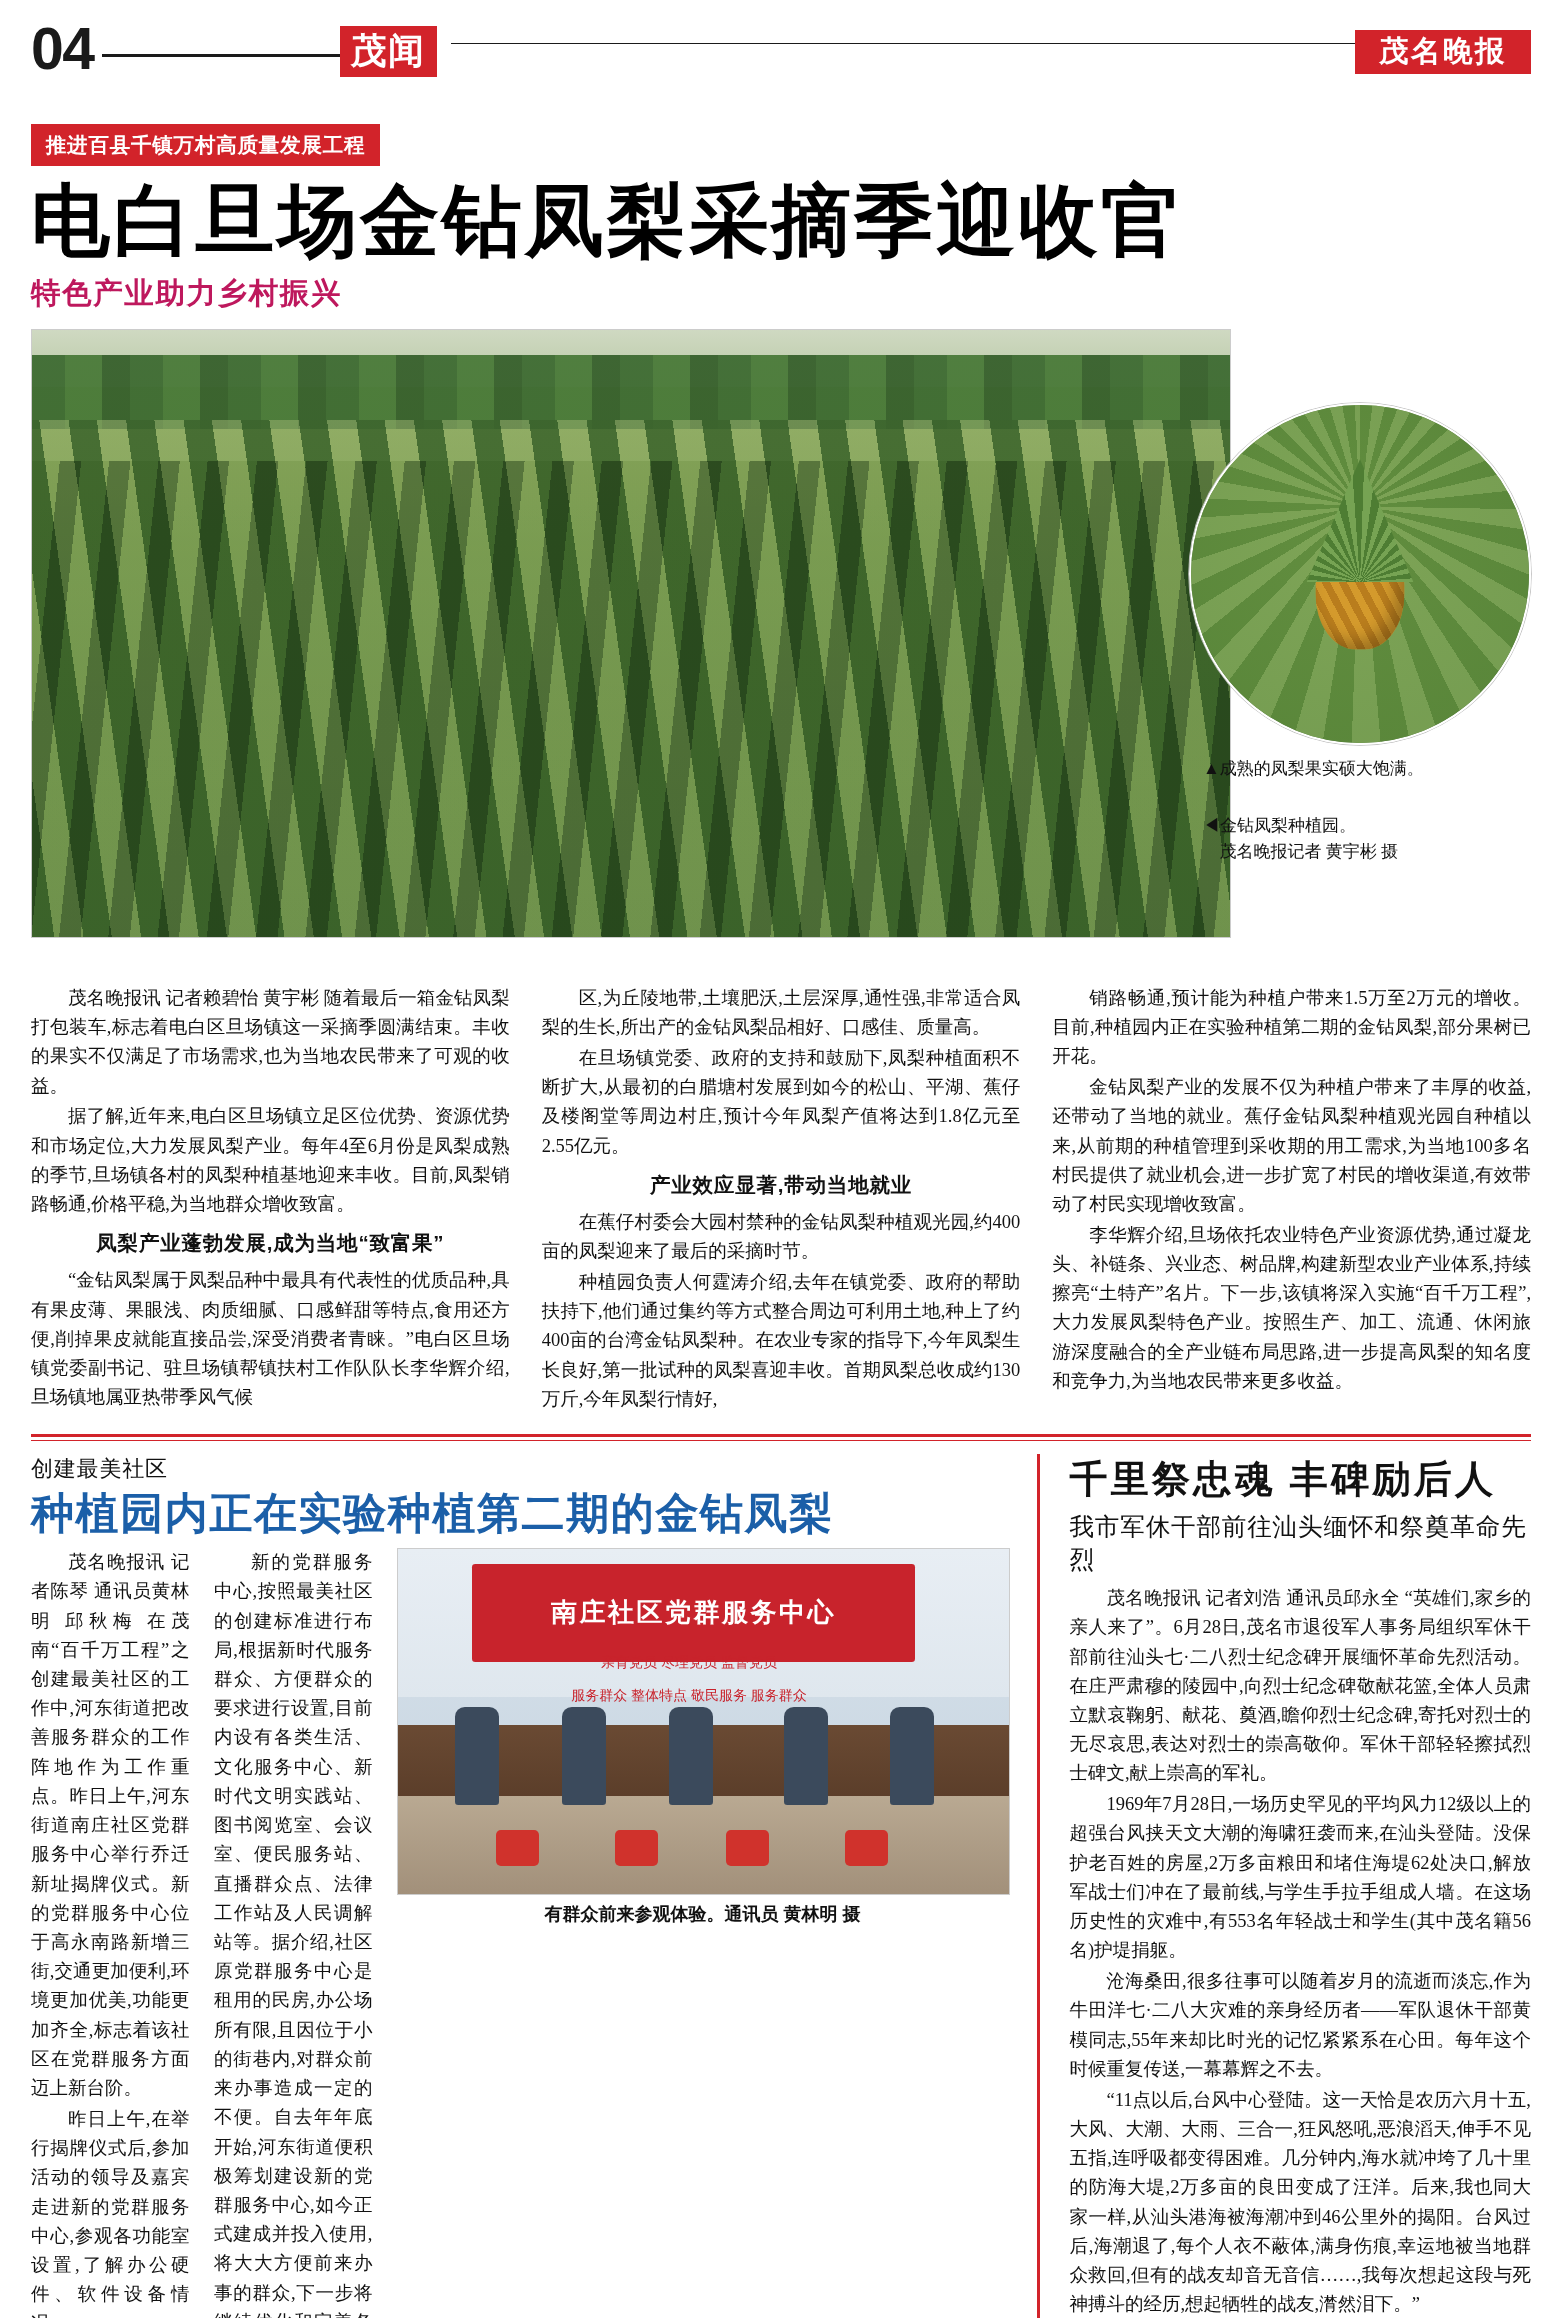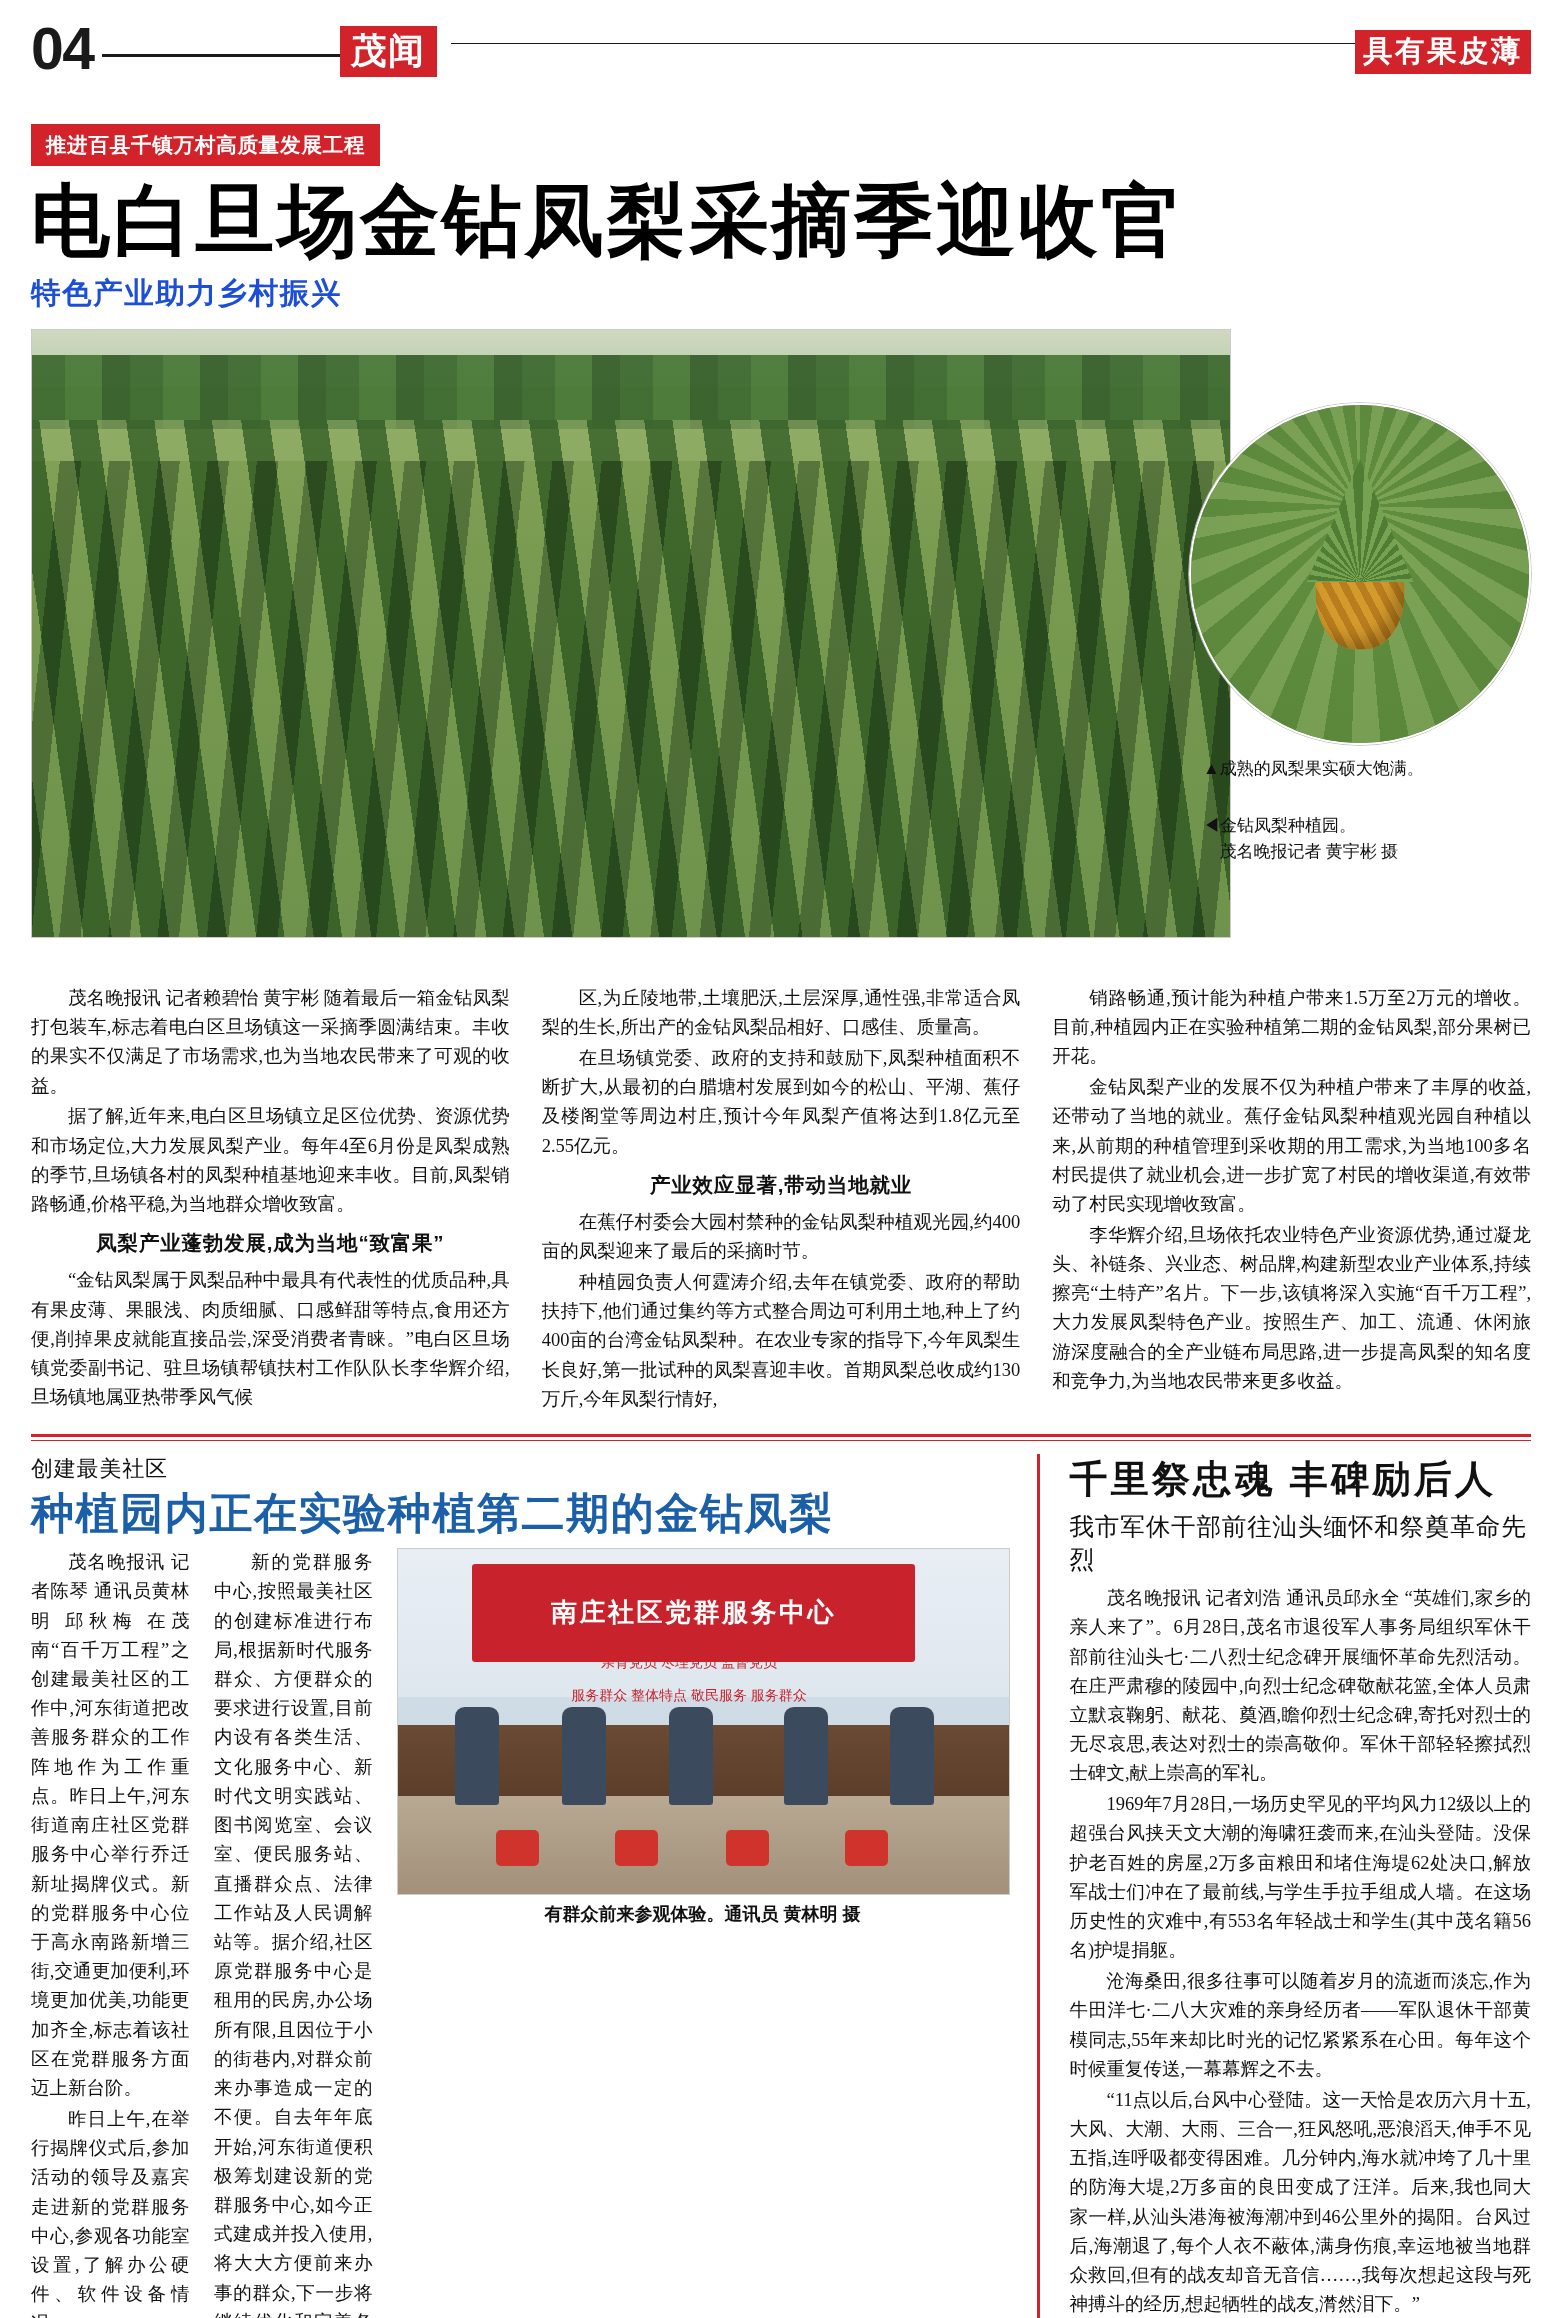--- a/index.html
+++ b/index.html
@@ -117,21 +117,21 @@
     letter-spacing: 3.3px;
     line-height: 1.08;
     color: #000;
   }
   .subhead-main {
     margin: 11.5px 31px 0 31px;
     font-family: "Liberation Sans", sans-serif;
     font-size: 29.5px;
     font-weight: bold;
     letter-spacing: 1.6px;
-    color: #1d4ed8;
+    color: #be185d;
   }
 
   
   .photo-block {
     position: relative;
     margin: 14.8px 31px 0 31px;
     height: 648px;
     padding-left: 33px;
   }
   .photo-main {
@@ -361,21 +361,21 @@
 <div class="page">
 
   
   <div class="masthead">
     <div class="pagenum">04</div>
     <div class="masthead-rule"></div>
     <div class="section-brand">茂闻</div>
     <div class="masthead-mid">
       <div class="masthead-rule2"></div>
     </div>
-    <div class="paper-logo">具有果皮薄</div>
+    <div class="paper-logo">茂名晚报</div>
   </div>
 
   
   <div class="banner-label">推进百县千镇万村高质量发展工程</div>
   <div class="headline-main">电白旦场金钻凤梨采摘季迎收官</div>
   <div class="subhead-main">特色产业助力乡村振兴</div>
 
   <div class="photo-block">
     <div class="photo-main">
       <div class="field-sky"></div>

